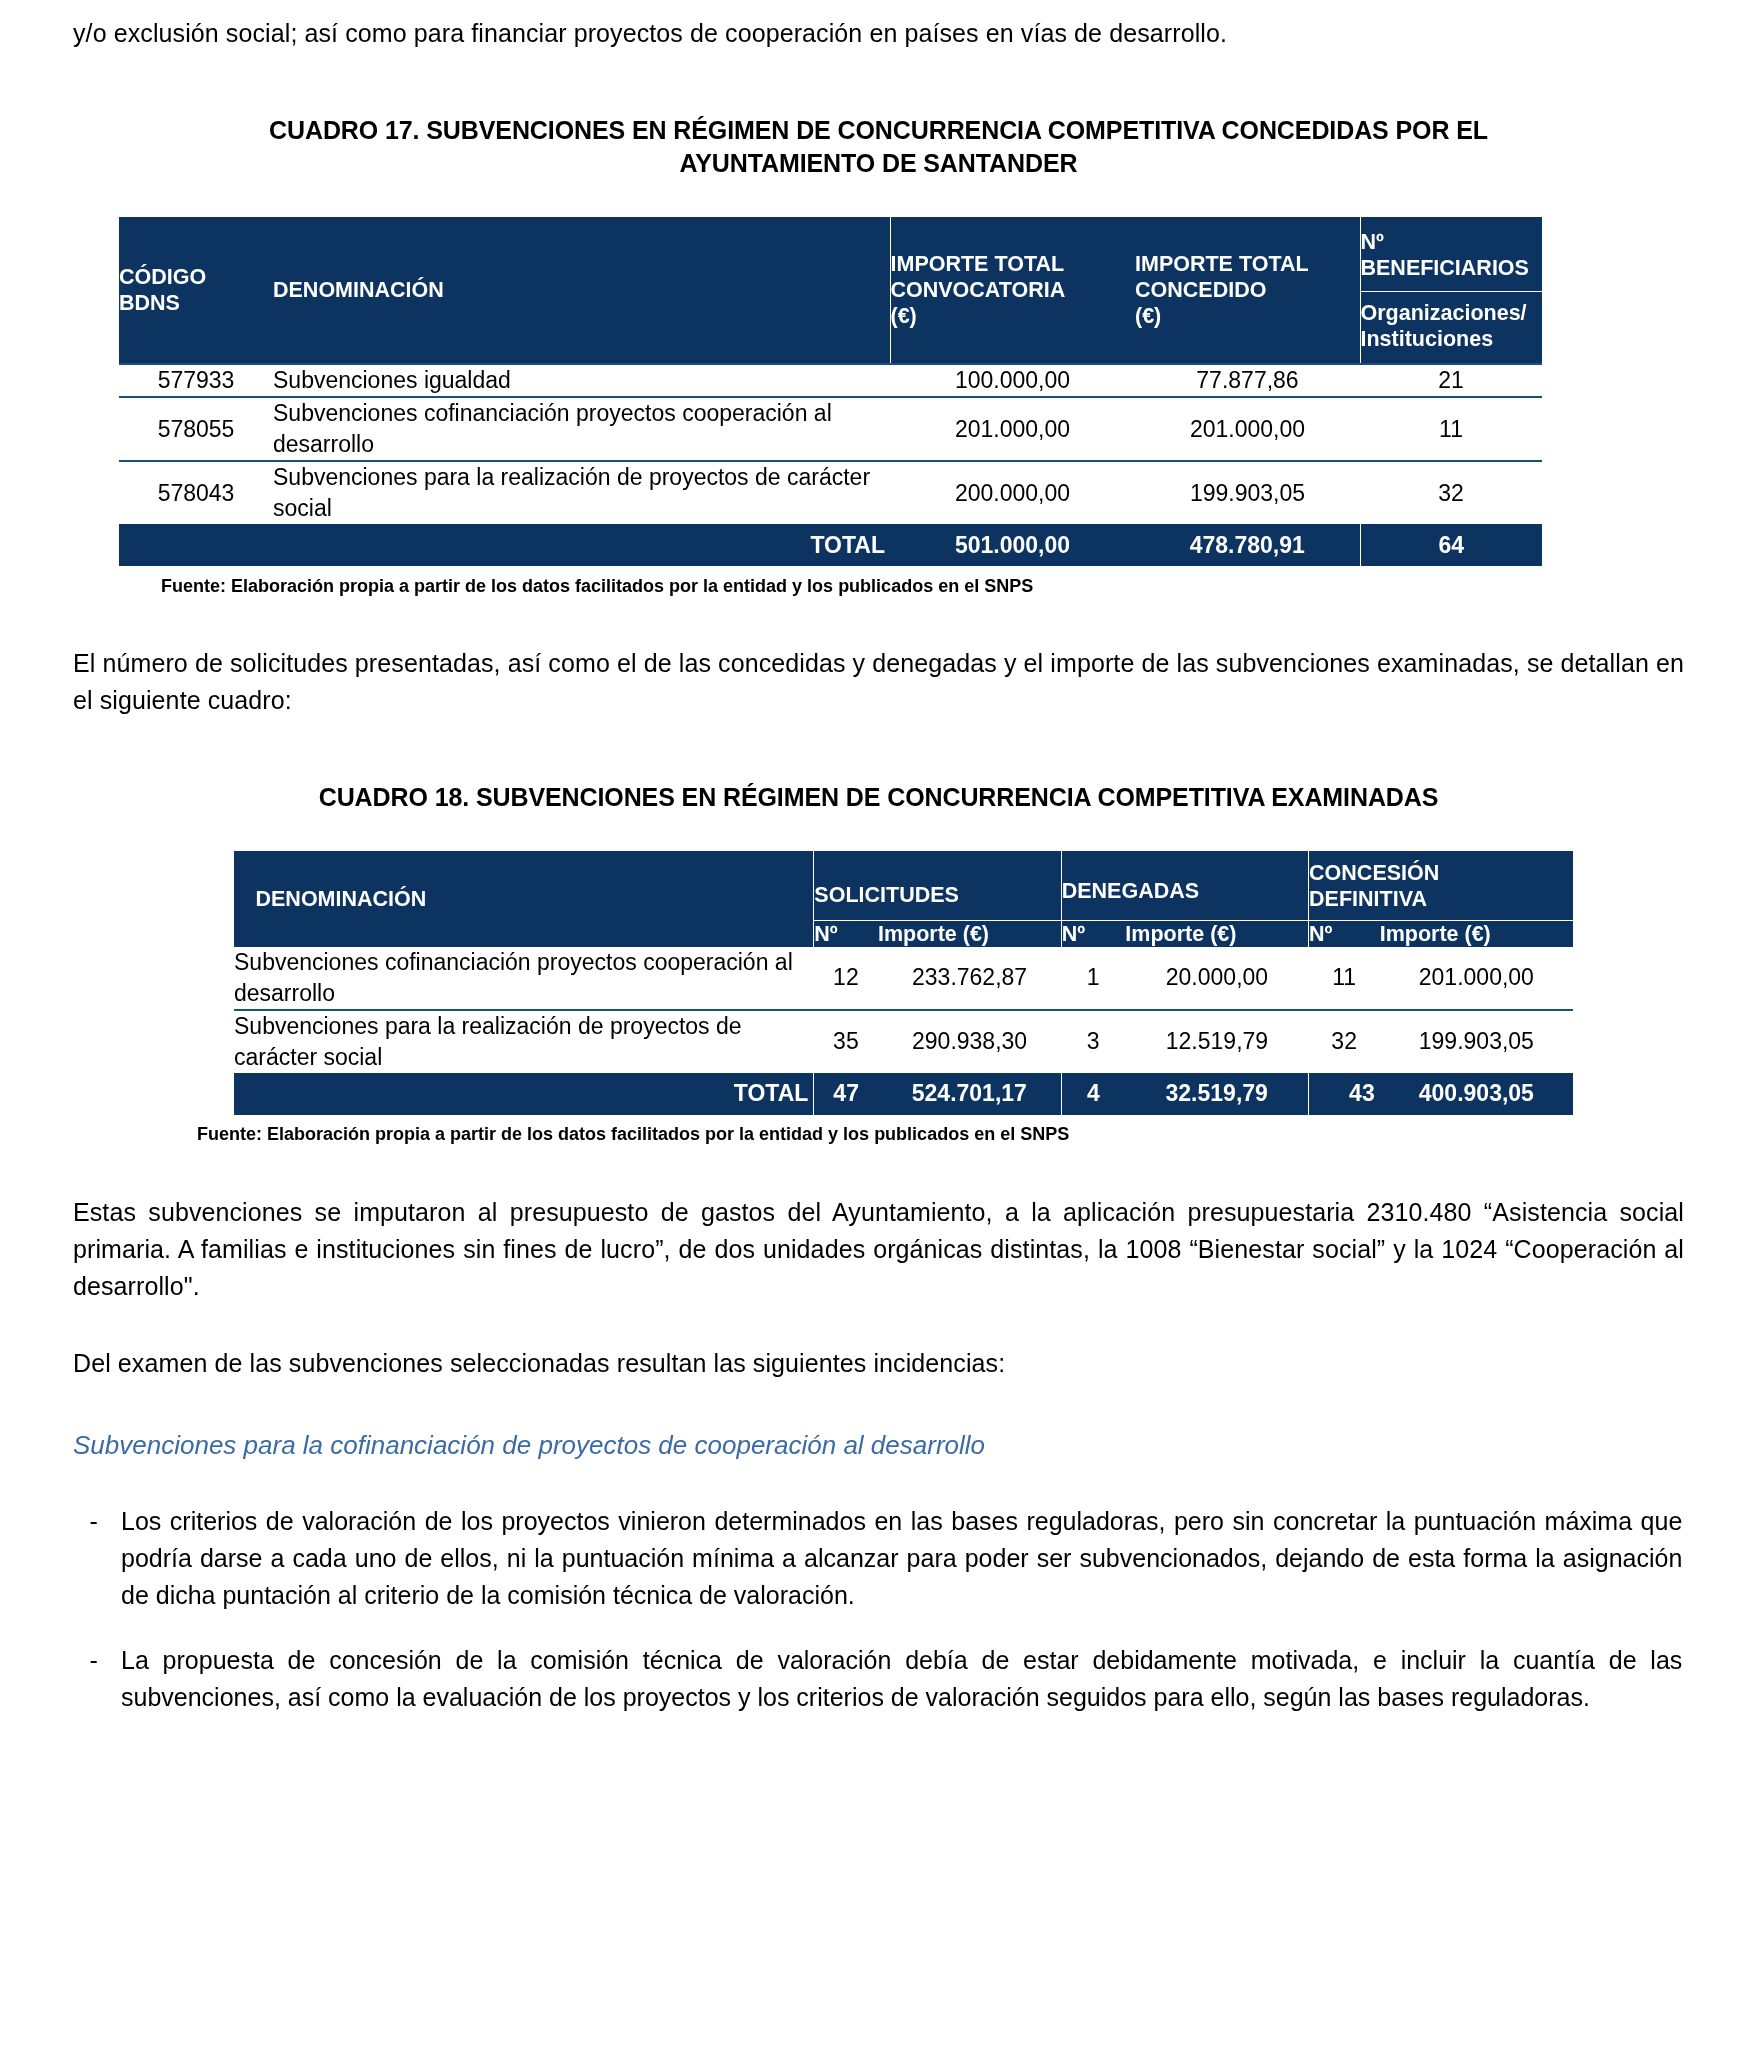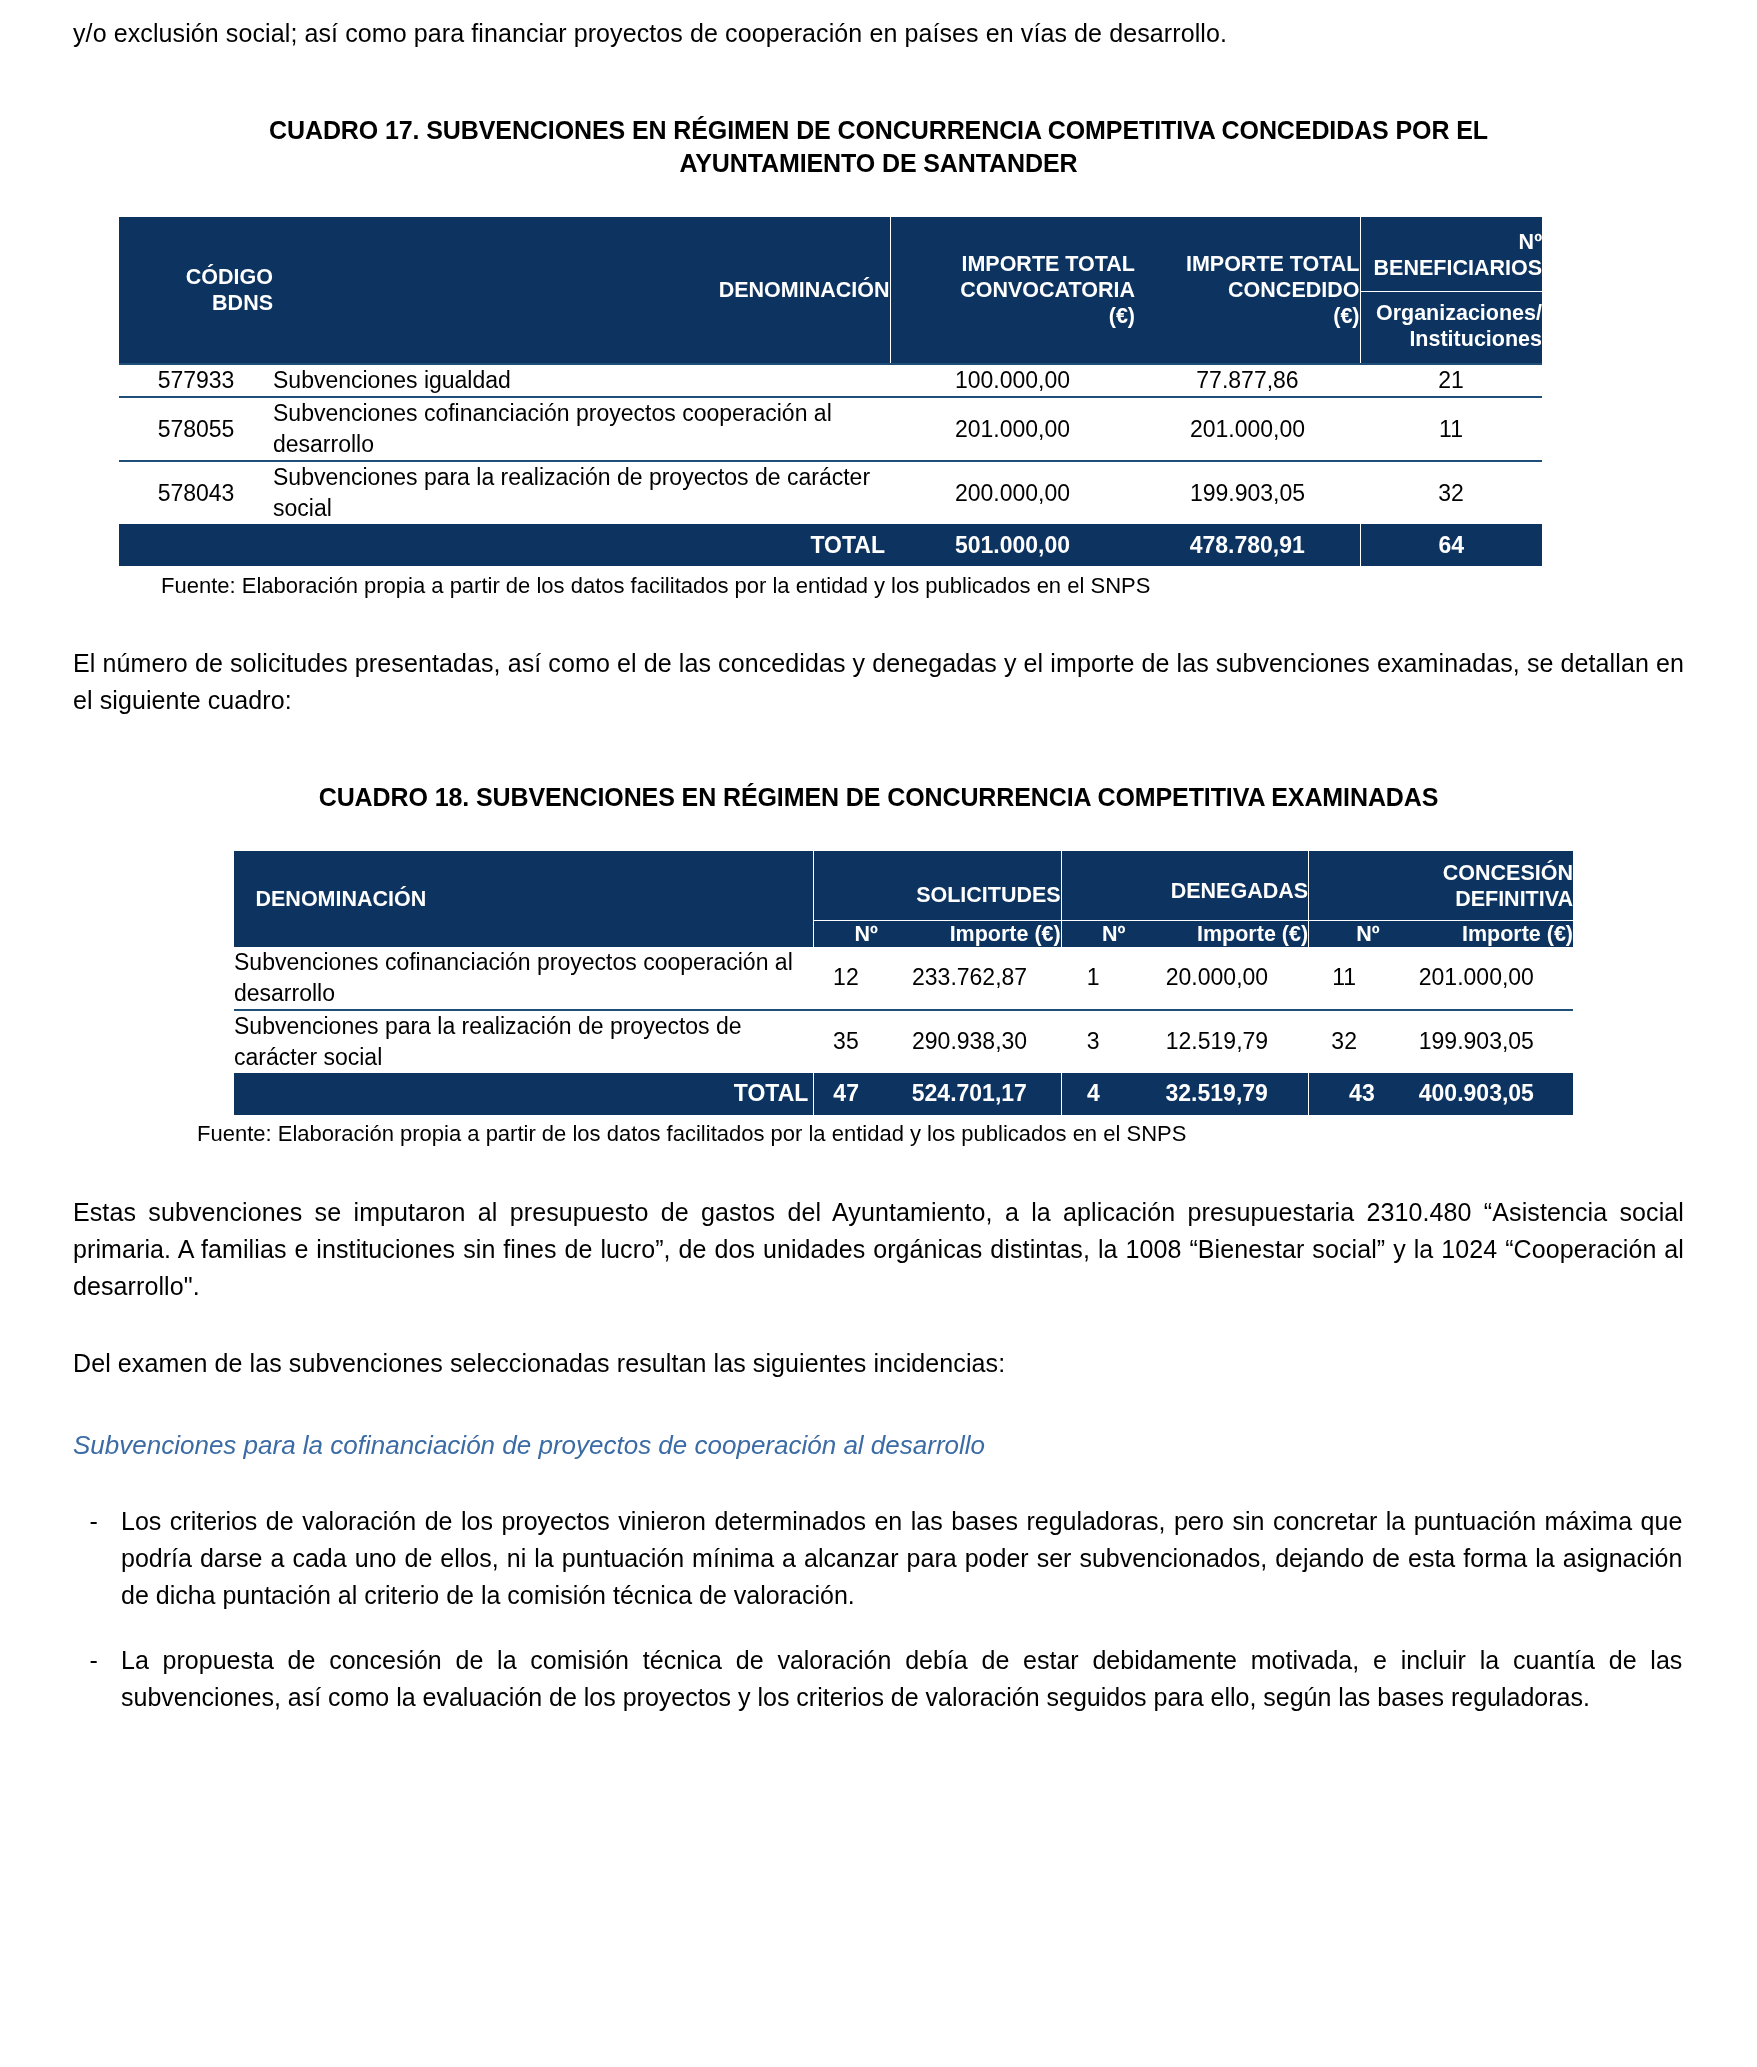--- a/index.html
+++ b/index.html
@@ -63,21 +63,21 @@
 
   .doc-table th, .doc-table td {
     padding: 0;
     vertical-align: middle;
   }
 
   .hdr {
     background: #0d3461;
     color: #ffffff;
     font-weight: bold;
-    text-align: right;
+    text-align: left;
     font-size: 21.5px;
     line-height: 26px;
     padding: 5px 3.3px;
   }
   .hdr.left {
     text-align: left;
     padding-left: 21.5px;
   }
   .hdr-sep-top { border-top: 1.7px solid #ffffff; }
 
@@ -104,24 +104,25 @@
     text-align: right;
     padding-left: 24px;
   }
   .vsep { border-left: 1.7px solid #ffffff; }
 
   .code-cell { text-align: center; font-size: 23px; }
   .name-cell { padding-left: 11.6px; padding-right: 13.2px; }
 
   
   .fuente {
-    font-size: 22px;
+    font-size: 18px;
     line-height: 26.5px;
     margin: 6.6px 0 0 0;
     padding-left: 88px;
+    font-weight: bold;
   }
   .fuente.f2 { padding-left: 124px; }
 
   
   .subhead-blue {
     color: #3b6ba5;
     font-style: italic;
     font-size: 26px;
     line-height: 35px;
     margin: 0;

